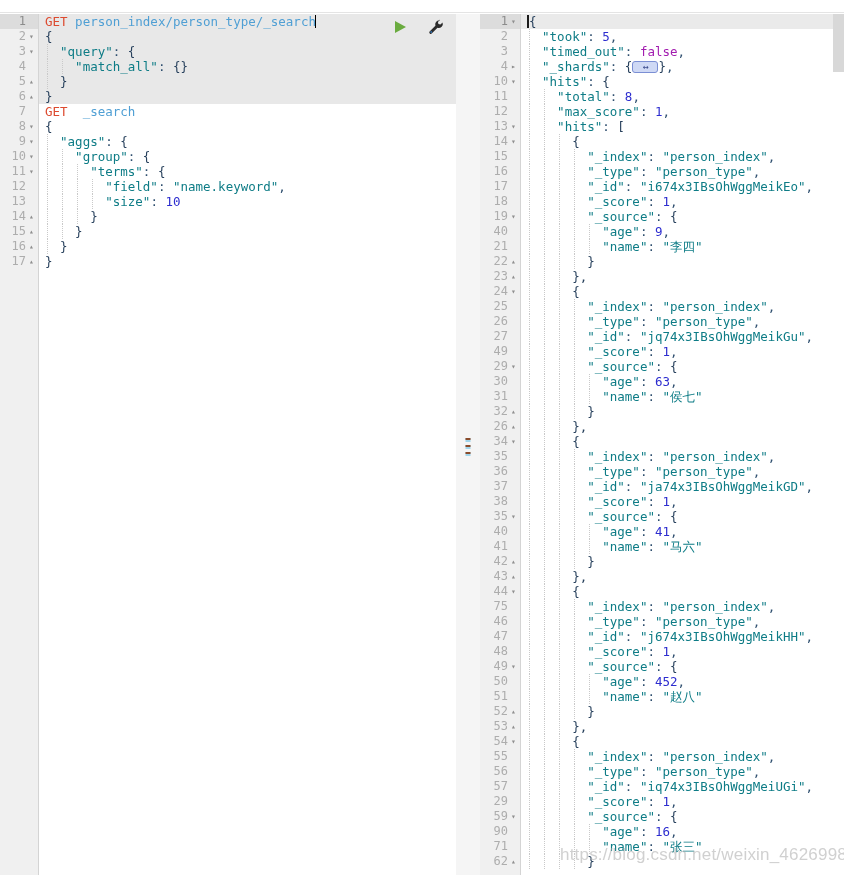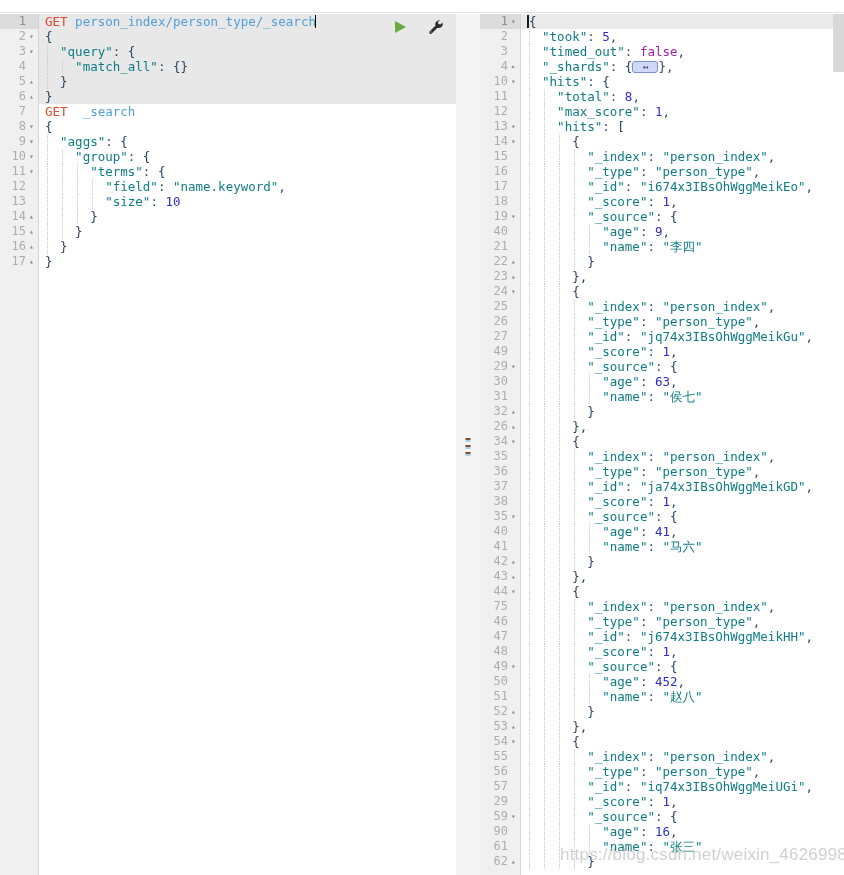--- a/index.html
+++ b/index.html
@@ -346,21 +346,21 @@
           <div class="gline"><span>51</span></div>
           <div class="gline"><span>52</span><span class="fold">▴</span></div>
           <div class="gline"><span>53</span><span class="fold">▴</span></div>
           <div class="gline"><span>54</span><span class="fold">▾</span></div>
           <div class="gline"><span>55</span></div>
           <div class="gline"><span>56</span></div>
           <div class="gline"><span>57</span></div>
           <div class="gline"><span>29</span></div>
           <div class="gline"><span>59</span><span class="fold">▾</span></div>
           <div class="gline"><span>90</span></div>
-          <div class="gline"><span>61</span></div>
+          <div class="gline"><span>71</span></div>
           <div class="gline"><span>62</span><span class="fold">▴</span></div>
         </div>
       <div class="content" id="output-content"><div class="line active-out"><span class="caret-block"></span><span class="t-brace">{</span></div><div class="line"><span class="ig" style="left: 8px;"></span><span>  </span><span class="t-key">"took"</span><span class="t-punc">: </span><span class="t-num">5</span><span class="t-punc">,</span></div><div class="line"><span class="ig" style="left: 8px;"></span><span>  </span><span class="t-key">"timed_out"</span><span class="t-punc">: </span><span class="t-bool">false</span><span class="t-punc">,</span></div><div class="line"><span class="ig" style="left: 8px;"></span><span>  </span><span class="t-key">"_shards"</span><span class="t-punc">: </span><span class="t-brace">{</span><span class="foldwidget"></span><span class="t-brace">}</span><span class="t-punc">,</span></div><div class="line"><span class="ig" style="left: 8px;"></span><span>  </span><span class="t-key">"hits"</span><span class="t-punc">: </span><span class="t-brace">{</span></div><div class="line"><span class="ig" style="left: 8px;"></span><span class="ig" style="left: 23px;"></span><span>    </span><span class="t-key">"total"</span><span class="t-punc">: </span><span class="t-num">8</span><span class="t-punc">,</span></div><div class="line"><span class="ig" style="left: 8px;"></span><span class="ig" style="left: 23px;"></span><span>    </span><span class="t-key">"max_score"</span><span class="t-punc">: </span><span class="t-num">1</span><span class="t-punc">,</span></div><div class="line"><span class="ig" style="left: 8px;"></span><span class="ig" style="left: 23px;"></span><span>    </span><span class="t-key">"hits"</span><span class="t-punc">: </span><span class="t-brace">[</span></div><div class="line"><span class="ig" style="left: 8px;"></span><span class="ig" style="left: 23px;"></span><span class="ig" style="left: 38px;"></span><span>      </span><span class="t-brace">{</span></div><div class="line"><span class="ig" style="left: 8px;"></span><span class="ig" style="left: 23px;"></span><span class="ig" style="left: 38px;"></span><span class="ig" style="left: 53px;"></span><span>        </span><span class="t-key">"_index"</span><span class="t-punc">: </span><span class="t-str">"person_index"</span><span class="t-punc">,</span></div><div class="line"><span class="ig" style="left: 8px;"></span><span class="ig" style="left: 23px;"></span><span class="ig" style="left: 38px;"></span><span class="ig" style="left: 53px;"></span><span>        </span><span class="t-key">"_type"</span><span class="t-punc">: </span><span class="t-str">"person_type"</span><span class="t-punc">,</span></div><div class="line"><span class="ig" style="left: 8px;"></span><span class="ig" style="left: 23px;"></span><span class="ig" style="left: 38px;"></span><span class="ig" style="left: 53px;"></span><span>        </span><span class="t-key">"_id"</span><span class="t-punc">: </span><span class="t-str">"i674x3IBsOhWggMeikEo"</span><span class="t-punc">,</span></div><div class="line"><span class="ig" style="left: 8px;"></span><span class="ig" style="left: 23px;"></span><span class="ig" style="left: 38px;"></span><span class="ig" style="left: 53px;"></span><span>        </span><span class="t-key">"_score"</span><span class="t-punc">: </span><span class="t-num">1</span><span class="t-punc">,</span></div><div class="line"><span class="ig" style="left: 8px;"></span><span class="ig" style="left: 23px;"></span><span class="ig" style="left: 38px;"></span><span class="ig" style="left: 53px;"></span><span>        </span><span class="t-key">"_source"</span><span class="t-punc">: </span><span class="t-brace">{</span></div><div class="line"><span class="ig" style="left: 8px;"></span><span class="ig" style="left: 23px;"></span><span class="ig" style="left: 38px;"></span><span class="ig" style="left: 53px;"></span><span class="ig" style="left: 68px;"></span><span>          </span><span class="t-key">"age"</span><span class="t-punc">: </span><span class="t-num">9</span><span class="t-punc">,</span></div><div class="line"><span class="ig" style="left: 8px;"></span><span class="ig" style="left: 23px;"></span><span class="ig" style="left: 38px;"></span><span class="ig" style="left: 53px;"></span><span class="ig" style="left: 68px;"></span><span>          </span><span class="t-key">"name"</span><span class="t-punc">: </span><span class="t-str">"李四"</span></div><div class="line"><span class="ig" style="left: 8px;"></span><span class="ig" style="left: 23px;"></span><span class="ig" style="left: 38px;"></span><span class="ig" style="left: 53px;"></span><span>        </span><span class="t-brace">}</span></div><div class="line"><span class="ig" style="left: 8px;"></span><span class="ig" style="left: 23px;"></span><span class="ig" style="left: 38px;"></span><span>      </span><span class="t-brace">},</span></div><div class="line"><span class="ig" style="left: 8px;"></span><span class="ig" style="left: 23px;"></span><span class="ig" style="left: 38px;"></span><span>      </span><span class="t-brace">{</span></div><div class="line"><span class="ig" style="left: 8px;"></span><span class="ig" style="left: 23px;"></span><span class="ig" style="left: 38px;"></span><span class="ig" style="left: 53px;"></span><span>        </span><span class="t-key">"_index"</span><span class="t-punc">: </span><span class="t-str">"person_index"</span><span class="t-punc">,</span></div><div class="line"><span class="ig" style="left: 8px;"></span><span class="ig" style="left: 23px;"></span><span class="ig" style="left: 38px;"></span><span class="ig" style="left: 53px;"></span><span>        </span><span class="t-key">"_type"</span><span class="t-punc">: </span><span class="t-str">"person_type"</span><span class="t-punc">,</span></div><div class="line"><span class="ig" style="left: 8px;"></span><span class="ig" style="left: 23px;"></span><span class="ig" style="left: 38px;"></span><span class="ig" style="left: 53px;"></span><span>        </span><span class="t-key">"_id"</span><span class="t-punc">: </span><span class="t-str">"jq74x3IBsOhWggMeikGu"</span><span class="t-punc">,</span></div><div class="line"><span class="ig" style="left: 8px;"></span><span class="ig" style="left: 23px;"></span><span class="ig" style="left: 38px;"></span><span class="ig" style="left: 53px;"></span><span>        </span><span class="t-key">"_score"</span><span class="t-punc">: </span><span class="t-num">1</span><span class="t-punc">,</span></div><div class="line"><span class="ig" style="left: 8px;"></span><span class="ig" style="left: 23px;"></span><span class="ig" style="left: 38px;"></span><span class="ig" style="left: 53px;"></span><span>        </span><span class="t-key">"_source"</span><span class="t-punc">: </span><span class="t-brace">{</span></div><div class="line"><span class="ig" style="left: 8px;"></span><span class="ig" style="left: 23px;"></span><span class="ig" style="left: 38px;"></span><span class="ig" style="left: 53px;"></span><span class="ig" style="left: 68px;"></span><span>          </span><span class="t-key">"age"</span><span class="t-punc">: </span><span class="t-num">63</span><span class="t-punc">,</span></div><div class="line"><span class="ig" style="left: 8px;"></span><span class="ig" style="left: 23px;"></span><span class="ig" style="left: 38px;"></span><span class="ig" style="left: 53px;"></span><span class="ig" style="left: 68px;"></span><span>          </span><span class="t-key">"name"</span><span class="t-punc">: </span><span class="t-str">"侯七"</span></div><div class="line"><span class="ig" style="left: 8px;"></span><span class="ig" style="left: 23px;"></span><span class="ig" style="left: 38px;"></span><span class="ig" style="left: 53px;"></span><span>        </span><span class="t-brace">}</span></div><div class="line"><span class="ig" style="left: 8px;"></span><span class="ig" style="left: 23px;"></span><span class="ig" style="left: 38px;"></span><span>      </span><span class="t-brace">},</span></div><div class="line"><span class="ig" style="left: 8px;"></span><span class="ig" style="left: 23px;"></span><span class="ig" style="left: 38px;"></span><span>      </span><span class="t-brace">{</span></div><div class="line"><span class="ig" style="left: 8px;"></span><span class="ig" style="left: 23px;"></span><span class="ig" style="left: 38px;"></span><span class="ig" style="left: 53px;"></span><span>        </span><span class="t-key">"_index"</span><span class="t-punc">: </span><span class="t-str">"person_index"</span><span class="t-punc">,</span></div><div class="line"><span class="ig" style="left: 8px;"></span><span class="ig" style="left: 23px;"></span><span class="ig" style="left: 38px;"></span><span class="ig" style="left: 53px;"></span><span>        </span><span class="t-key">"_type"</span><span class="t-punc">: </span><span class="t-str">"person_type"</span><span class="t-punc">,</span></div><div class="line"><span class="ig" style="left: 8px;"></span><span class="ig" style="left: 23px;"></span><span class="ig" style="left: 38px;"></span><span class="ig" style="left: 53px;"></span><span>        </span><span class="t-key">"_id"</span><span class="t-punc">: </span><span class="t-str">"ja74x3IBsOhWggMeikGD"</span><span class="t-punc">,</span></div><div class="line"><span class="ig" style="left: 8px;"></span><span class="ig" style="left: 23px;"></span><span class="ig" style="left: 38px;"></span><span class="ig" style="left: 53px;"></span><span>        </span><span class="t-key">"_score"</span><span class="t-punc">: </span><span class="t-num">1</span><span class="t-punc">,</span></div><div class="line"><span class="ig" style="left: 8px;"></span><span class="ig" style="left: 23px;"></span><span class="ig" style="left: 38px;"></span><span class="ig" style="left: 53px;"></span><span>        </span><span class="t-key">"_source"</span><span class="t-punc">: </span><span class="t-brace">{</span></div><div class="line"><span class="ig" style="left: 8px;"></span><span class="ig" style="left: 23px;"></span><span class="ig" style="left: 38px;"></span><span class="ig" style="left: 53px;"></span><span class="ig" style="left: 68px;"></span><span>          </span><span class="t-key">"age"</span><span class="t-punc">: </span><span class="t-num">41</span><span class="t-punc">,</span></div><div class="line"><span class="ig" style="left: 8px;"></span><span class="ig" style="left: 23px;"></span><span class="ig" style="left: 38px;"></span><span class="ig" style="left: 53px;"></span><span class="ig" style="left: 68px;"></span><span>          </span><span class="t-key">"name"</span><span class="t-punc">: </span><span class="t-str">"马六"</span></div><div class="line"><span class="ig" style="left: 8px;"></span><span class="ig" style="left: 23px;"></span><span class="ig" style="left: 38px;"></span><span class="ig" style="left: 53px;"></span><span>        </span><span class="t-brace">}</span></div><div class="line"><span class="ig" style="left: 8px;"></span><span class="ig" style="left: 23px;"></span><span class="ig" style="left: 38px;"></span><span>      </span><span class="t-brace">},</span></div><div class="line"><span class="ig" style="left: 8px;"></span><span class="ig" style="left: 23px;"></span><span class="ig" style="left: 38px;"></span><span>      </span><span class="t-brace">{</span></div><div class="line"><span class="ig" style="left: 8px;"></span><span class="ig" style="left: 23px;"></span><span class="ig" style="left: 38px;"></span><span class="ig" style="left: 53px;"></span><span>        </span><span class="t-key">"_index"</span><span class="t-punc">: </span><span class="t-str">"person_index"</span><span class="t-punc">,</span></div><div class="line"><span class="ig" style="left: 8px;"></span><span class="ig" style="left: 23px;"></span><span class="ig" style="left: 38px;"></span><span class="ig" style="left: 53px;"></span><span>        </span><span class="t-key">"_type"</span><span class="t-punc">: </span><span class="t-str">"person_type"</span><span class="t-punc">,</span></div><div class="line"><span class="ig" style="left: 8px;"></span><span class="ig" style="left: 23px;"></span><span class="ig" style="left: 38px;"></span><span class="ig" style="left: 53px;"></span><span>        </span><span class="t-key">"_id"</span><span class="t-punc">: </span><span class="t-str">"j674x3IBsOhWggMeikHH"</span><span class="t-punc">,</span></div><div class="line"><span class="ig" style="left: 8px;"></span><span class="ig" style="left: 23px;"></span><span class="ig" style="left: 38px;"></span><span class="ig" style="left: 53px;"></span><span>        </span><span class="t-key">"_score"</span><span class="t-punc">: </span><span class="t-num">1</span><span class="t-punc">,</span></div><div class="line"><span class="ig" style="left: 8px;"></span><span class="ig" style="left: 23px;"></span><span class="ig" style="left: 38px;"></span><span class="ig" style="left: 53px;"></span><span>        </span><span class="t-key">"_source"</span><span class="t-punc">: </span><span class="t-brace">{</span></div><div class="line"><span class="ig" style="left: 8px;"></span><span class="ig" style="left: 23px;"></span><span class="ig" style="left: 38px;"></span><span class="ig" style="left: 53px;"></span><span class="ig" style="left: 68px;"></span><span>          </span><span class="t-key">"age"</span><span class="t-punc">: </span><span class="t-num">452</span><span class="t-punc">,</span></div><div class="line"><span class="ig" style="left: 8px;"></span><span class="ig" style="left: 23px;"></span><span class="ig" style="left: 38px;"></span><span class="ig" style="left: 53px;"></span><span class="ig" style="left: 68px;"></span><span>          </span><span class="t-key">"name"</span><span class="t-punc">: </span><span class="t-str">"赵八"</span></div><div class="line"><span class="ig" style="left: 8px;"></span><span class="ig" style="left: 23px;"></span><span class="ig" style="left: 38px;"></span><span class="ig" style="left: 53px;"></span><span>        </span><span class="t-brace">}</span></div><div class="line"><span class="ig" style="left: 8px;"></span><span class="ig" style="left: 23px;"></span><span class="ig" style="left: 38px;"></span><span>      </span><span class="t-brace">},</span></div><div class="line"><span class="ig" style="left: 8px;"></span><span class="ig" style="left: 23px;"></span><span class="ig" style="left: 38px;"></span><span>      </span><span class="t-brace">{</span></div><div class="line"><span class="ig" style="left: 8px;"></span><span class="ig" style="left: 23px;"></span><span class="ig" style="left: 38px;"></span><span class="ig" style="left: 53px;"></span><span>        </span><span class="t-key">"_index"</span><span class="t-punc">: </span><span class="t-str">"person_index"</span><span class="t-punc">,</span></div><div class="line"><span class="ig" style="left: 8px;"></span><span class="ig" style="left: 23px;"></span><span class="ig" style="left: 38px;"></span><span class="ig" style="left: 53px;"></span><span>        </span><span class="t-key">"_type"</span><span class="t-punc">: </span><span class="t-str">"person_type"</span><span class="t-punc">,</span></div><div class="line"><span class="ig" style="left: 8px;"></span><span class="ig" style="left: 23px;"></span><span class="ig" style="left: 38px;"></span><span class="ig" style="left: 53px;"></span><span>        </span><span class="t-key">"_id"</span><span class="t-punc">: </span><span class="t-str">"iq74x3IBsOhWggMeiUGi"</span><span class="t-punc">,</span></div><div class="line"><span class="ig" style="left: 8px;"></span><span class="ig" style="left: 23px;"></span><span class="ig" style="left: 38px;"></span><span class="ig" style="left: 53px;"></span><span>        </span><span class="t-key">"_score"</span><span class="t-punc">: </span><span class="t-num">1</span><span class="t-punc">,</span></div><div class="line"><span class="ig" style="left: 8px;"></span><span class="ig" style="left: 23px;"></span><span class="ig" style="left: 38px;"></span><span class="ig" style="left: 53px;"></span><span>        </span><span class="t-key">"_source"</span><span class="t-punc">: </span><span class="t-brace">{</span></div><div class="line"><span class="ig" style="left: 8px;"></span><span class="ig" style="left: 23px;"></span><span class="ig" style="left: 38px;"></span><span class="ig" style="left: 53px;"></span><span class="ig" style="left: 68px;"></span><span>          </span><span class="t-key">"age"</span><span class="t-punc">: </span><span class="t-num">16</span><span class="t-punc">,</span></div><div class="line"><span class="ig" style="left: 8px;"></span><span class="ig" style="left: 23px;"></span><span class="ig" style="left: 38px;"></span><span class="ig" style="left: 53px;"></span><span class="ig" style="left: 68px;"></span><span>          </span><span class="t-key">"name"</span><span class="t-punc">: </span><span class="t-str">"张三"</span></div><div class="line"><span class="ig" style="left: 8px;"></span><span class="ig" style="left: 23px;"></span><span class="ig" style="left: 38px;"></span><span class="ig" style="left: 53px;"></span><span>        </span><span class="t-brace">}</span></div></div>
       <div class="vscroll">
         <div class="thumb" id="vthumb" style="top: 0px; height: 58px;"></div>
       </div>
     </div>
   </div>
 
   <div class="watermark">https://blog.csdn.net/weixin_46269980</div>

